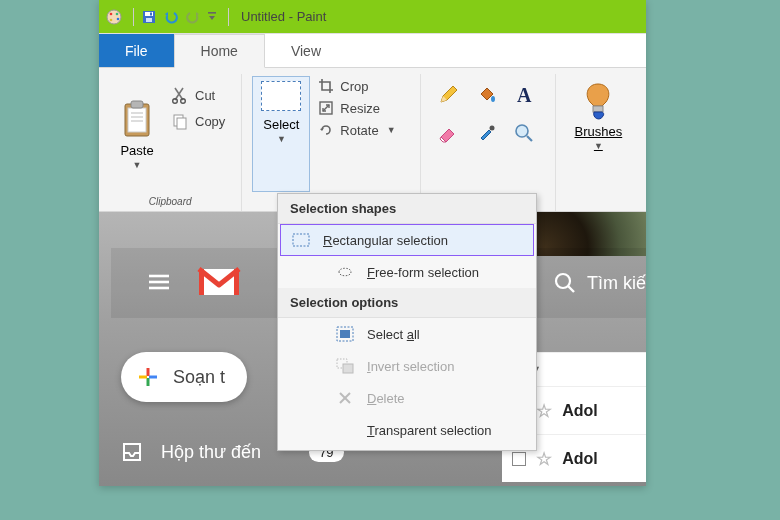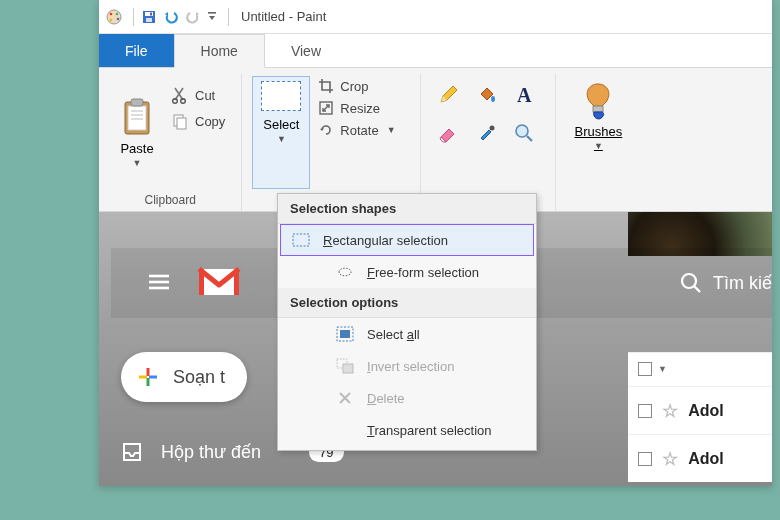--- a/index.html
+++ b/index.html
@@ -10,23 +10,23 @@
     background: #79b2a6;
     width: 780px;
     height: 520px;
     overflow: hidden;
     position: relative;
   }
   .app-window {
     position: absolute;
     left: 99px;
     top: 0;
-    width: 673px;
+    width: 547px;
     height: 486px;
-    background: #ffffff;
+    background: #84cc16;
     box-shadow: 0 2px 8px rgba(0,0,0,0.2);
     overflow: hidden;
   }
   
   .titlebar {
     height: 34px;
     display: flex;
     align-items: center;
     padding: 0 6px;
     border-bottom: 1px solid #e0e0e0;
@@ -62,21 +62,21 @@
     height: 144px;
     border-bottom: 1px solid #d6d6d6;
     padding-top: 6px;
   }
   .group {
     display: flex; flex-direction: column; align-items: stretch;
     padding: 2px 10px 4px 10px;
     border-right: 1px solid #e0e0e0;
   }
   .group-body { flex: 1; display: flex; }
-  .group-label { text-align: center; font-size: 12px; color: #555; padding-top: 4px; }
+  .group-label { text-align: center; font-size: 10px; color: #555; padding-top: 4px; font-style: italic; }
   .paste-btn {
     display: flex; flex-direction: column; align-items: center; justify-content: center;
     width: 56px; padding: 6px 0;
     cursor: pointer;
   }
   .paste-btn svg { margin-bottom: 4px; }
   .small-btn {
     display: flex; align-items: center; gap: 6px;
     padding: 4px 6px; cursor: pointer; color: #444;
   }

